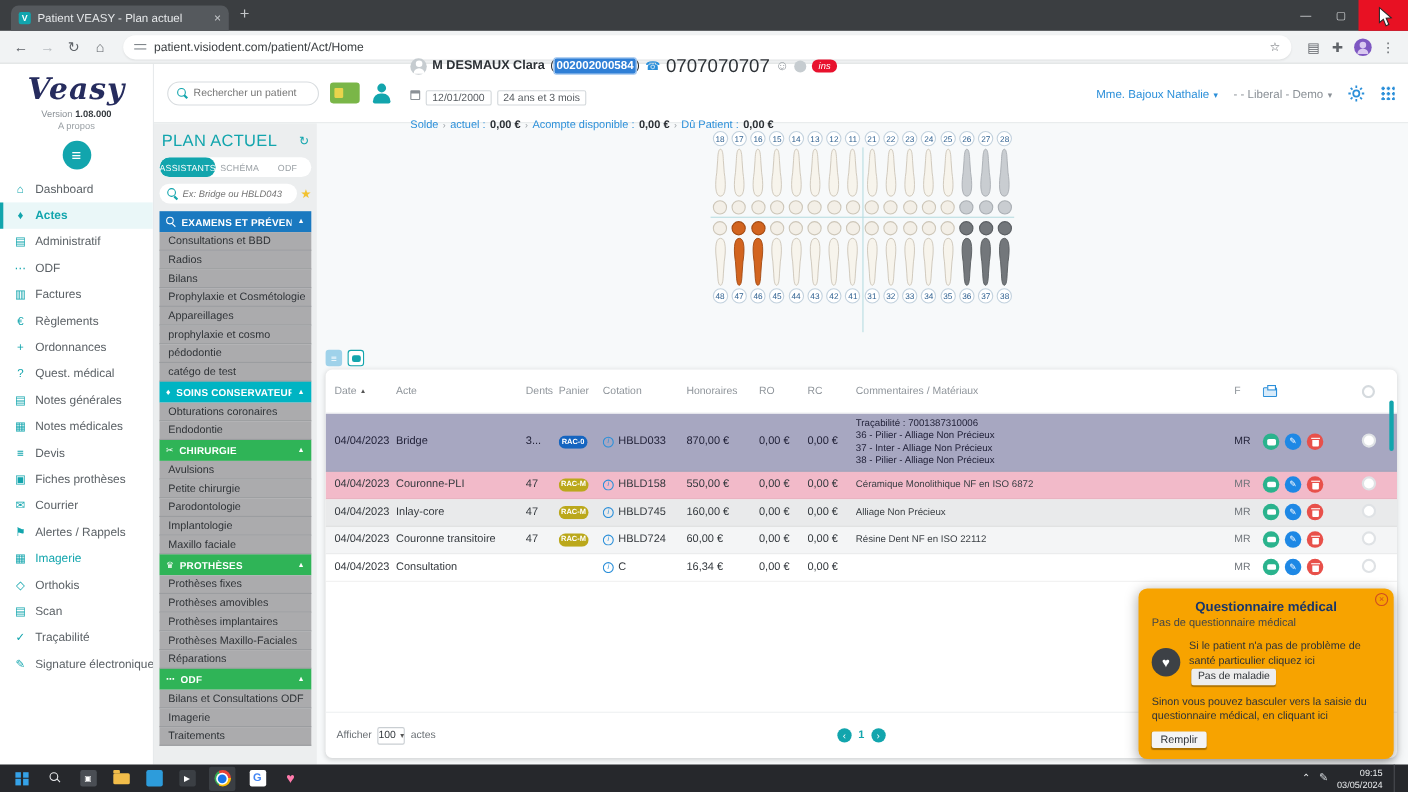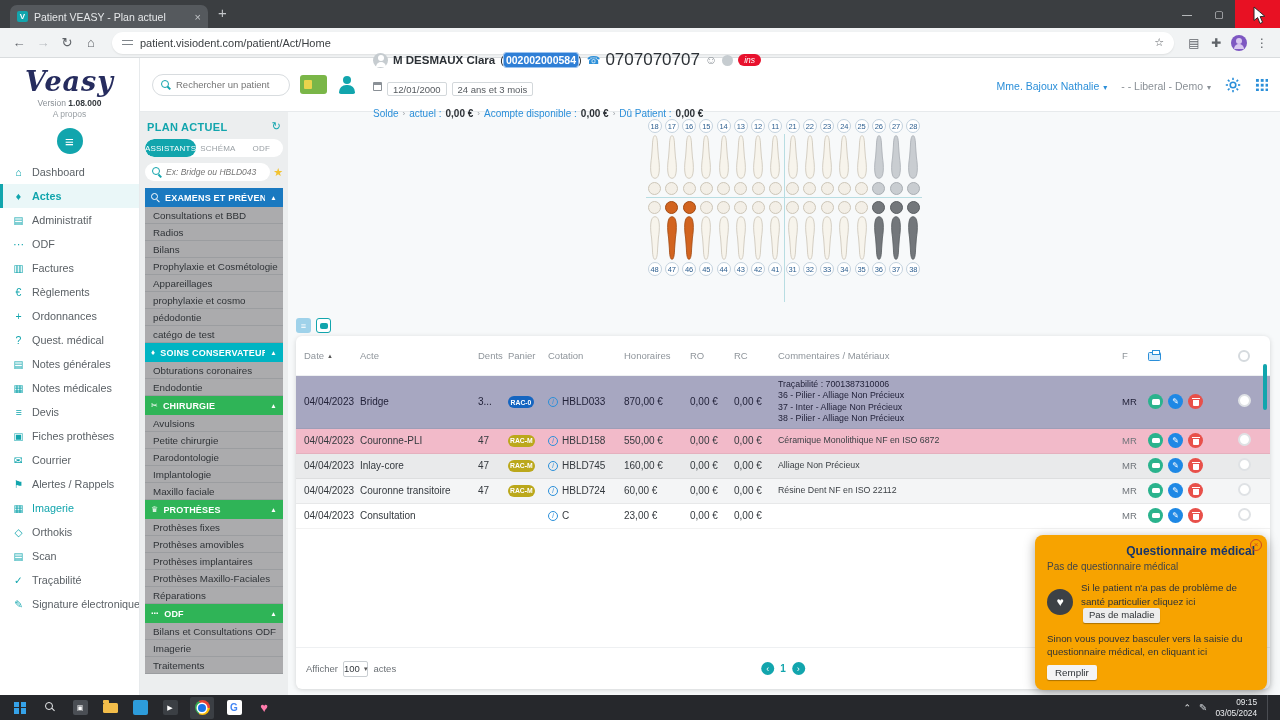--- a/index.html
+++ b/index.html
@@ -90,21 +90,21 @@
 .pract{color:#2b8fd9;font-size:10.5px}
 .struct{color:#8a9096;font-size:10.5px}
 .ddcaret{color:#2b8fd9;font-size:8px;margin-left:4px}
 .ddcaret.gray{color:#8a9096}
 .gridic{width:13px;height:13px;background-image:radial-gradient(circle,#2b8fd9 1.4px,transparent 1.5px);background-size:4.8px 4.8px}
 
 
 .content{flex:1;display:flex;min-height:0}
 .plan{width:148px;background:#eceeef;padding:6px 5px 0 5px;overflow:hidden;flex:none}
 .plan-title{display:flex;align-items:center;padding:2px 2px 6px 2px}
-.plan-title .pt-label{flex:1;color:#12a5ad;font-weight:bold;font-size:11px;letter-spacing:.3px}
+.plan-title .pt-label{flex:1;color:#12a5ad;font-weight:normal;font-size:15px;letter-spacing:.3px}
 .refresh{color:#12a5ad;font-size:11px}
 .ptabs{background:#fff;border-radius:9px;height:18px;display:flex;align-items:stretch;overflow:hidden;margin-bottom:6px}
 .ptab{flex:1;display:flex;align-items:center;justify-content:center;font-size:8px;color:#9aa0a5;letter-spacing:.2px}
 .ptab.active{background:#12a5ad;color:#fff;border-radius:9px;font-weight:normal}
 .srow{display:flex;align-items:center;gap:3px;margin-bottom:7px}
 .psearch2{background:#fff;border-radius:9px;height:18px;display:flex;align-items:center;gap:4px;padding:0 7px;flex:1;min-width:0}
 .psearch2 input{border:0;outline:0;flex:1;min-width:0;font-size:8.5px;font-style:italic;color:#666;background:transparent;font-family:inherit}
 .star{color:#f2c230;font-size:11px;flex:none}
 .sec-h{height:19px;display:flex;align-items:center;gap:5px;padding:0 6px;color:#fff;font-size:9px;font-weight:bold;letter-spacing:.2px}
 .sec-h .sh-label{flex:1;white-space:nowrap;overflow:hidden}
@@ -181,21 +181,21 @@
 .cfoot{height:42px;border-top:1px solid #eef0f2;display:flex;align-items:center;padding:0 10px;gap:5px;font-size:9.5px;color:#6b7075;position:relative;flex:none}
 .pselect{border:1px solid #c9ced2;border-radius:2px;height:16px;display:inline-flex;align-items:center;gap:4px;padding:0 0;font-size:9.5px;color:#34393e;background:#fff}
 .pselect .caret{font-size:7px;color:#555}
 .pager{position:absolute;left:50%;transform:translateX(-50%);display:flex;align-items:center;gap:6px}
 .pbtn{width:13px;height:13px;border-radius:50%;background:#12a5ad;color:#fff;font-size:9px;display:flex;align-items:center;justify-content:center}
 .pnum{color:#12a5ad;font-size:10px;font-weight:bold}
 
 
 .quest{position:absolute;right:13px;bottom:30px;width:232px;background:#f7a300;border-radius:8px;padding:9px 12px 10px;box-shadow:0 3px 12px rgba(0,0,0,.35);z-index:10}
 .qclose{position:absolute;top:4px;right:5px;width:12px;height:12px;border:1.2px solid #cf4a22;border-radius:50%;color:#cf4a22;font-size:8px;line-height:9.5px;text-align:center}
-.qtitle{text-align:right;color:#17356b;font-weight:bold;font-size:12px}
+.qtitle{text-align:center;color:#17356b;font-weight:bold;font-size:12px}
 .qsub{font-size:10px;color:#434648;margin-top:3px}
 .qrow{display:flex;gap:8px;margin-top:9px;align-items:center}
 .qheart{width:26px;height:26px;border-radius:50%;background:#3d4146;color:#fff;font-size:12px;display:flex;align-items:center;justify-content:center;flex:none}
 .qtext{font-size:9.8px;line-height:1.35;color:#2f3337}
 .qbtn{display:inline-block;background:#ededed;border-radius:2px;padding:1px 6px;font-size:9.5px;color:#2f3337;box-shadow: 0 1px 1px rgba(0,0,0,.3);margin-left:2px}
 .qline2{font-size:9.8px;line-height:1.35;color:#2f3337;margin-top:9px}
 .qbtn2{display:inline-block;background:#f4f4f4;border-radius:2px;padding:2px 8px;font-size:9.8px;color:#2f3337;box-shadow:0 1px 1px rgba(0,0,0,.3);margin-top:7px}
 
 
 .taskbar{position:absolute;left:0;right:0;bottom:0;height:25px;background:#26282c;display:flex;align-items:center;gap:10px;padding:0 10px;z-index:20}
@@ -1001,21 +1001,21 @@
                 </div>
                 <div class="trow v-white">
                   <div class="cell">04/04/2023</div>
                   <div class="cell">Consultation</div>
                   <div class="cell"></div>
                   <div class="cell"></div>
                   <div class="cell cot">
                     <span class="info-i">i</span>
                     <span>C</span>
                   </div>
-                  <div class="cell">23,00 €</div>
+                  <div class="cell">16,34 €</div>
                   <div class="cell">0,00 €</div>
                   <div class="cell">0,00 €</div>
                   <div class="cmt"></div>
                   <div class="cell fcol">MR</div>
                   <div class="acts">
                     <span class="ic ic-chat"></span>
                     <span class="ic ic-pencil"></span>
                     <span class="ic ic-trash"></span>
                   </div>
                   <div><span class="tgl"></span></div>

